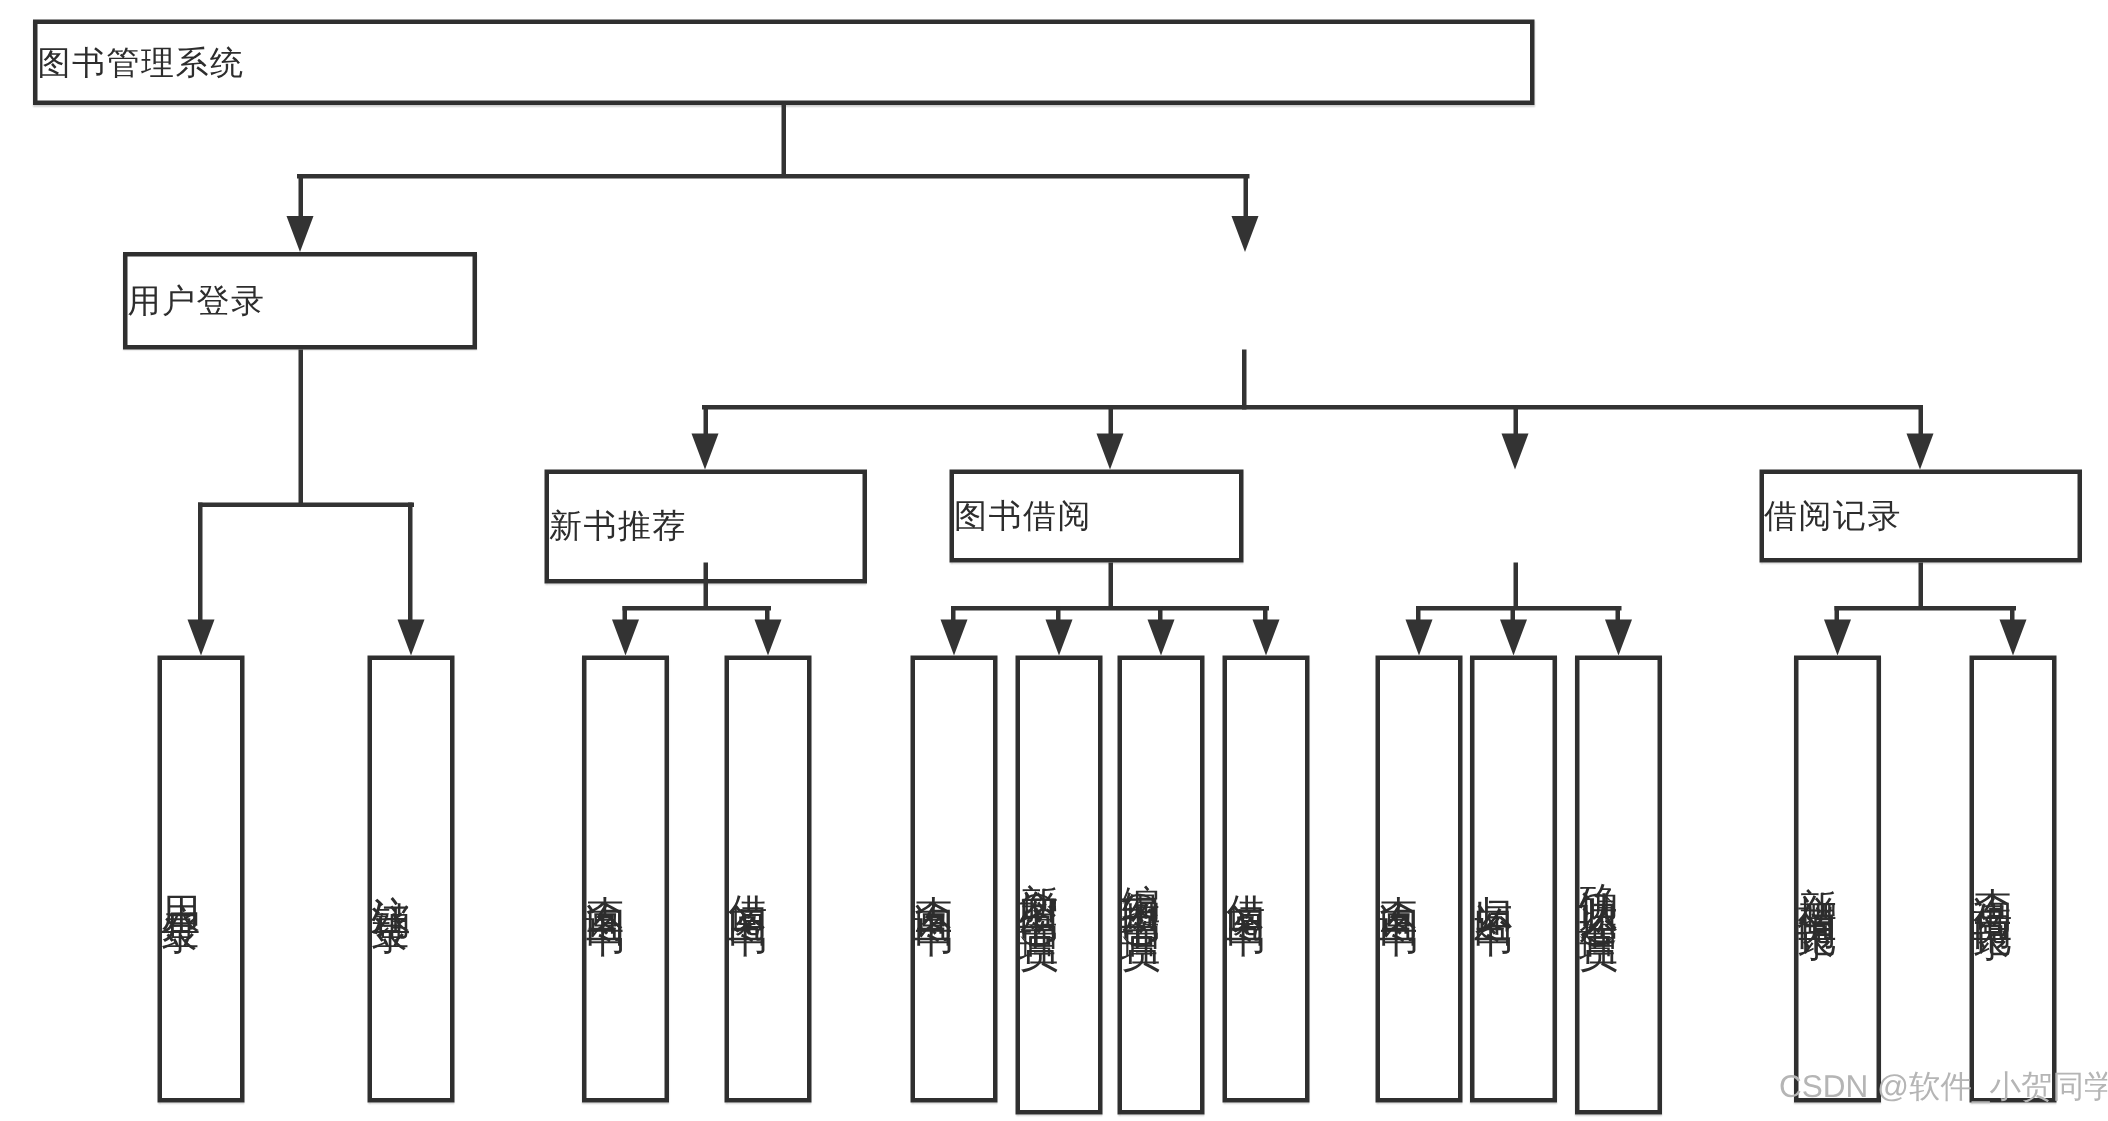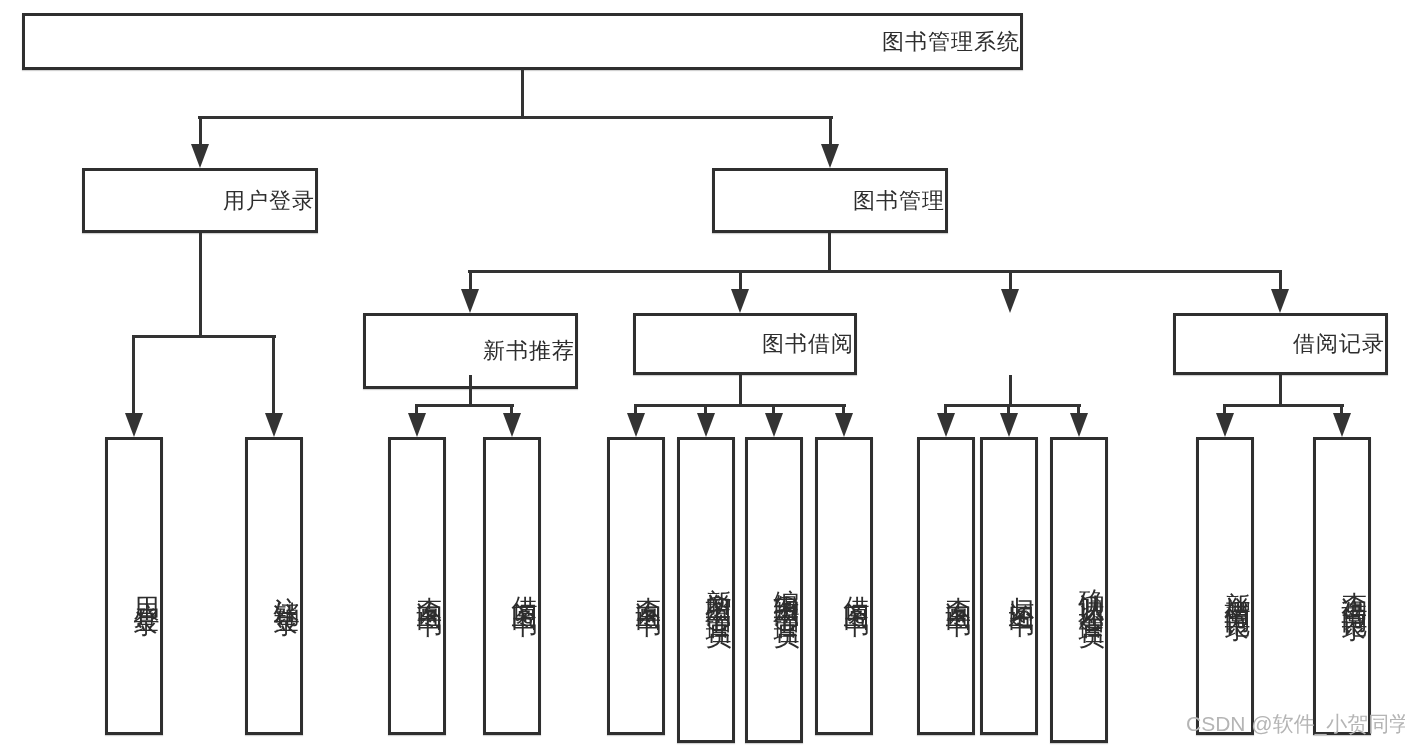--- a/index.html
+++ b/index.html
@@ -10,21 +10,21 @@
     font-family:"Liberation Sans", sans-serif;
     overflow:hidden;
   }
   .box {
     position:absolute;
     box-sizing:border-box;
     border:3px solid #2f2f2f;
     background:#ffffff;
     display:flex;
     align-items:center;
-    justify-content:flex-end;
+    justify-content:flex-start;
     color:#2d2d2d;
     box-shadow:0 1px 1px rgba(0,0,0,0.18);
   }
   .hbox { font-size:22px; letter-spacing:1px; }
   .vbox span {
     writing-mode:vertical-lr;
     text-orientation:mixed;
     font-size:26px;
     letter-spacing:5px;
     line-height:1;
@@ -59,23 +59,20 @@
   <div class="lv" style="left:521px;top:69px;height:49px"></div>
   <div class="lh" style="left:198px;top:116px;width:635px"></div>
   <div class="lv" style="left:199px;top:116px;height:30px"></div>
   <div class="arrow" style="left:191px;top:144px"></div>
   <div class="lv" style="left:829px;top:116px;height:30px"></div>
   <div class="arrow" style="left:821px;top:144px"></div>
 
   <div class="box hbox" style="left:82px;top:168px;width:236px;height:65px">
     <span>用户登录</span>
   </div>
-  <div class="box hbox" style="left:712px;top:168px;width:236px;height:65px">
-    <span>图书管理</span>
-  </div>
 
   <div class="lv" style="left:199px;top:233px;height:104px"></div>
   <div class="lh" style="left:132px;top:335px;width:144px"></div>
   <div class="lv" style="left:132px;top:335px;height:80px"></div>
   <div class="arrow" style="left:125px;top:413px"></div>
   <div class="lv" style="left:272px;top:335px;height:80px"></div>
   <div class="arrow" style="left:265px;top:413px"></div>
 
   <div class="lv" style="left:828px;top:233px;height:40px"></div>
   <div class="lh" style="left:468px;top:270px;width:814px"></div>
@@ -84,21 +81,21 @@
   <div class="lv" style="left:739px;top:270px;height:20px"></div>
   <div class="arrow" style="left:731px;top:289px"></div>
   <div class="lv" style="left:1009px;top:270px;height:20px"></div>
   <div class="arrow" style="left:1001px;top:289px"></div>
   <div class="lv" style="left:1279px;top:270px;height:20px"></div>
   <div class="arrow" style="left:1271px;top:289px"></div>
 
   <div class="box hbox" style="left:363px;top:313px;width:215px;height:76px">
     <span>新书推荐</span>
   </div>
-  <div class="box hbox" style="left:633px;top:313px;width:224px;height:62px">
+  <div class="box hbox" style="left:633px;top:313px;width:196px;height:62px">
     <span>图书借阅</span>
   </div>
   <div class="box hbox" style="left:1173px;top:313px;width:215px;height:62px">
     <span>借阅记录</span>
   </div>
 
   <div class="lv" style="left:469px;top:375px;height:31px"></div>
   <div class="lh" style="left:415px;top:404px;width:99px"></div>
   <div class="lv" style="left:415px;top:404px;height:10px"></div>
   <div class="arrow" style="left:408px;top:413px"></div>

